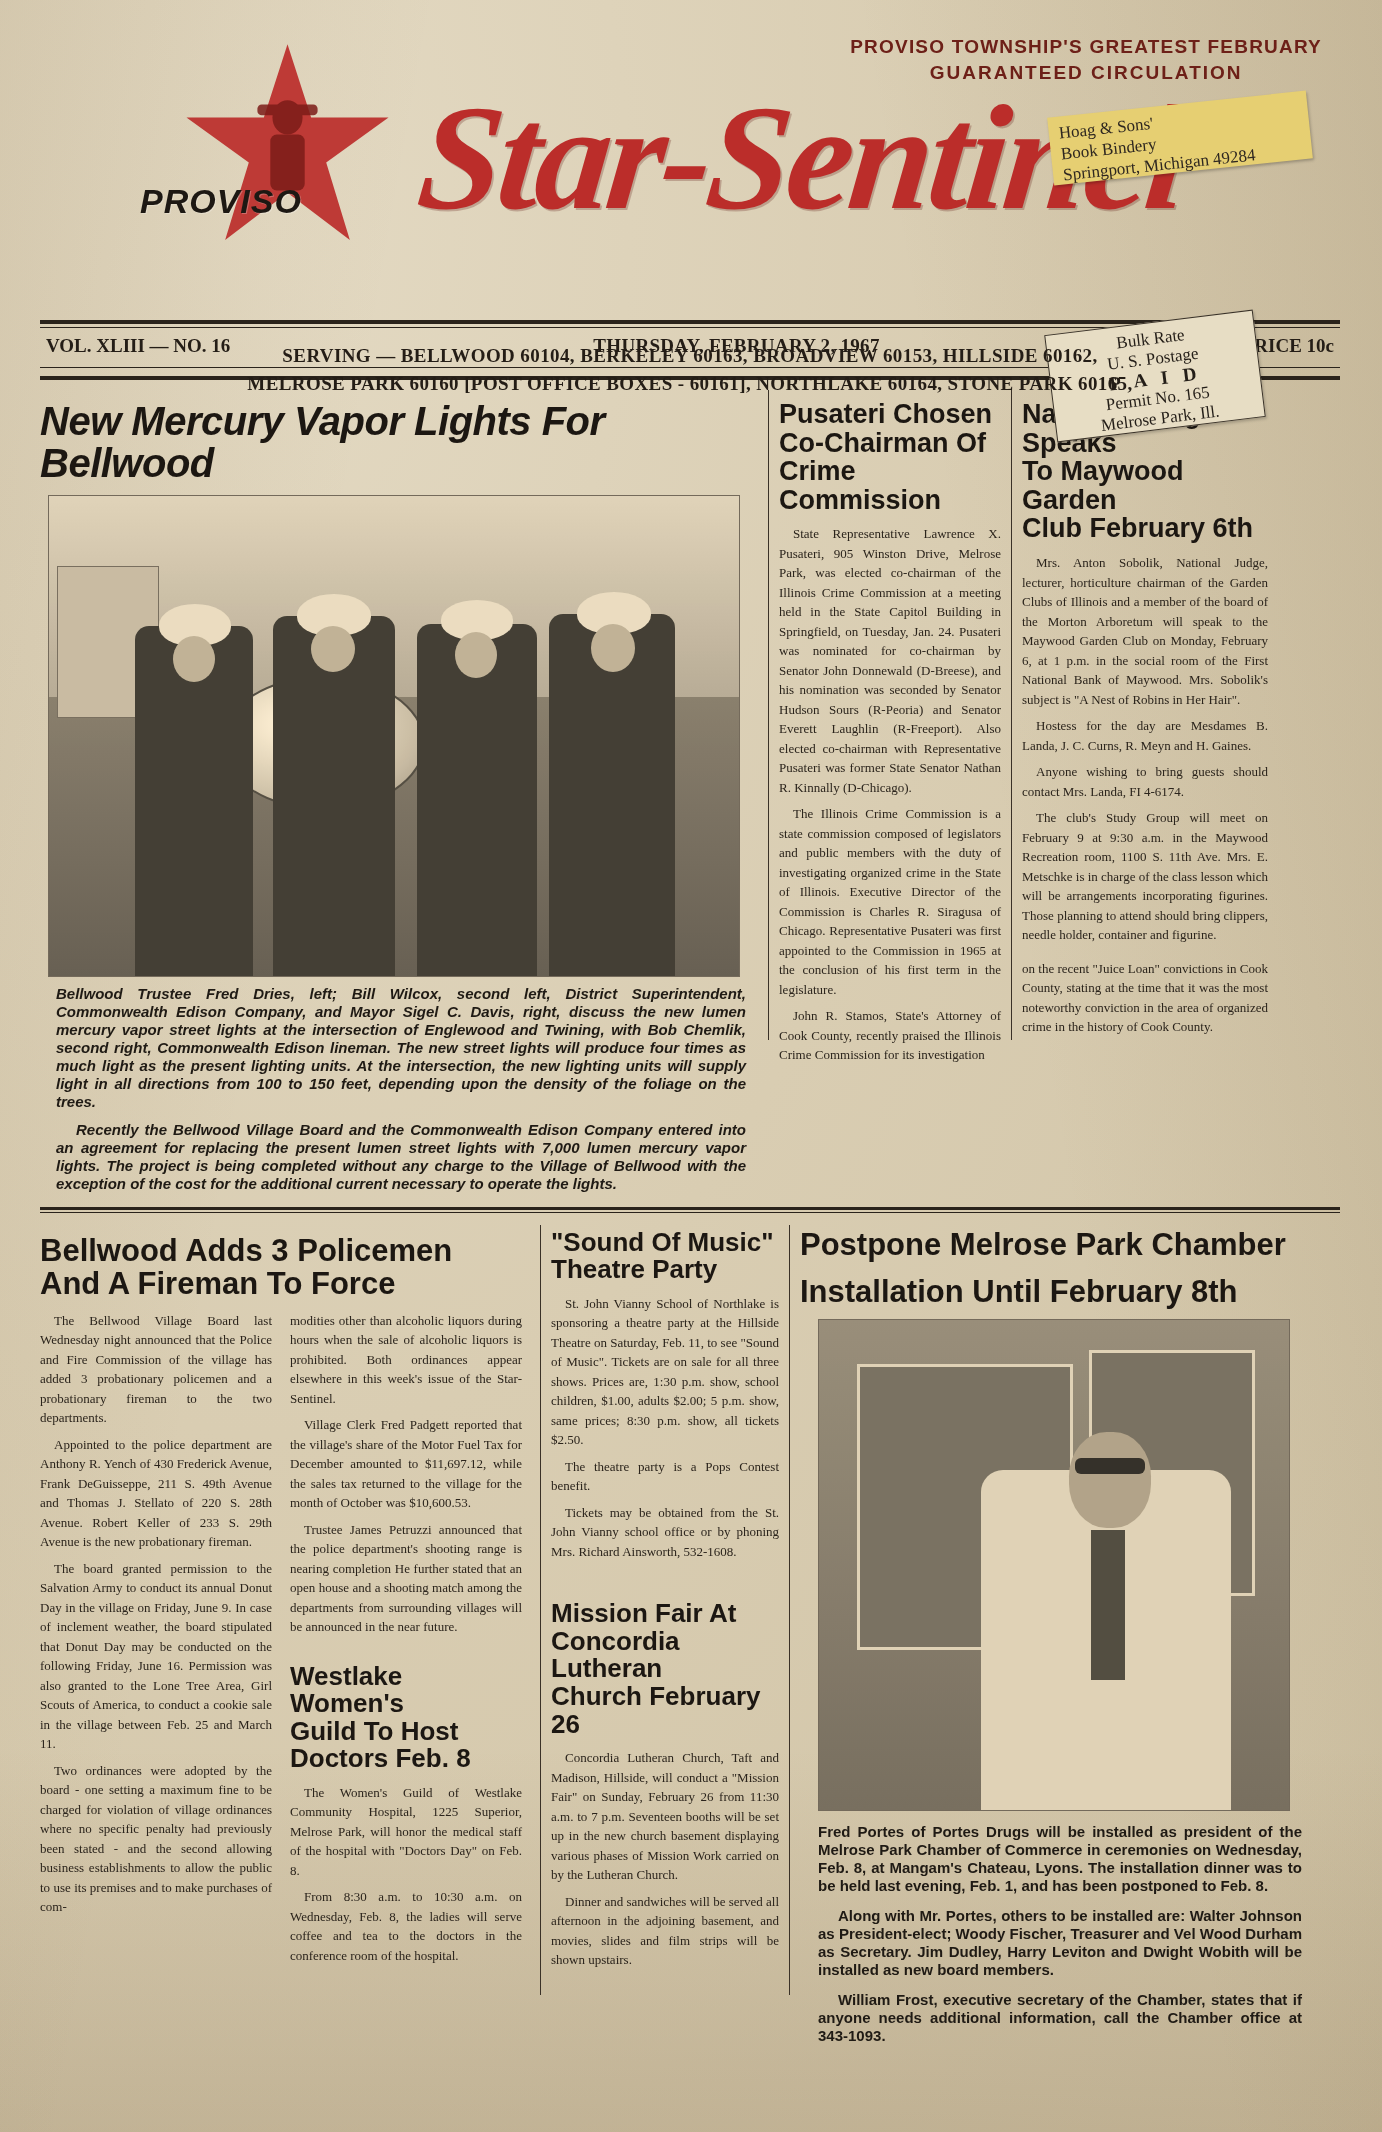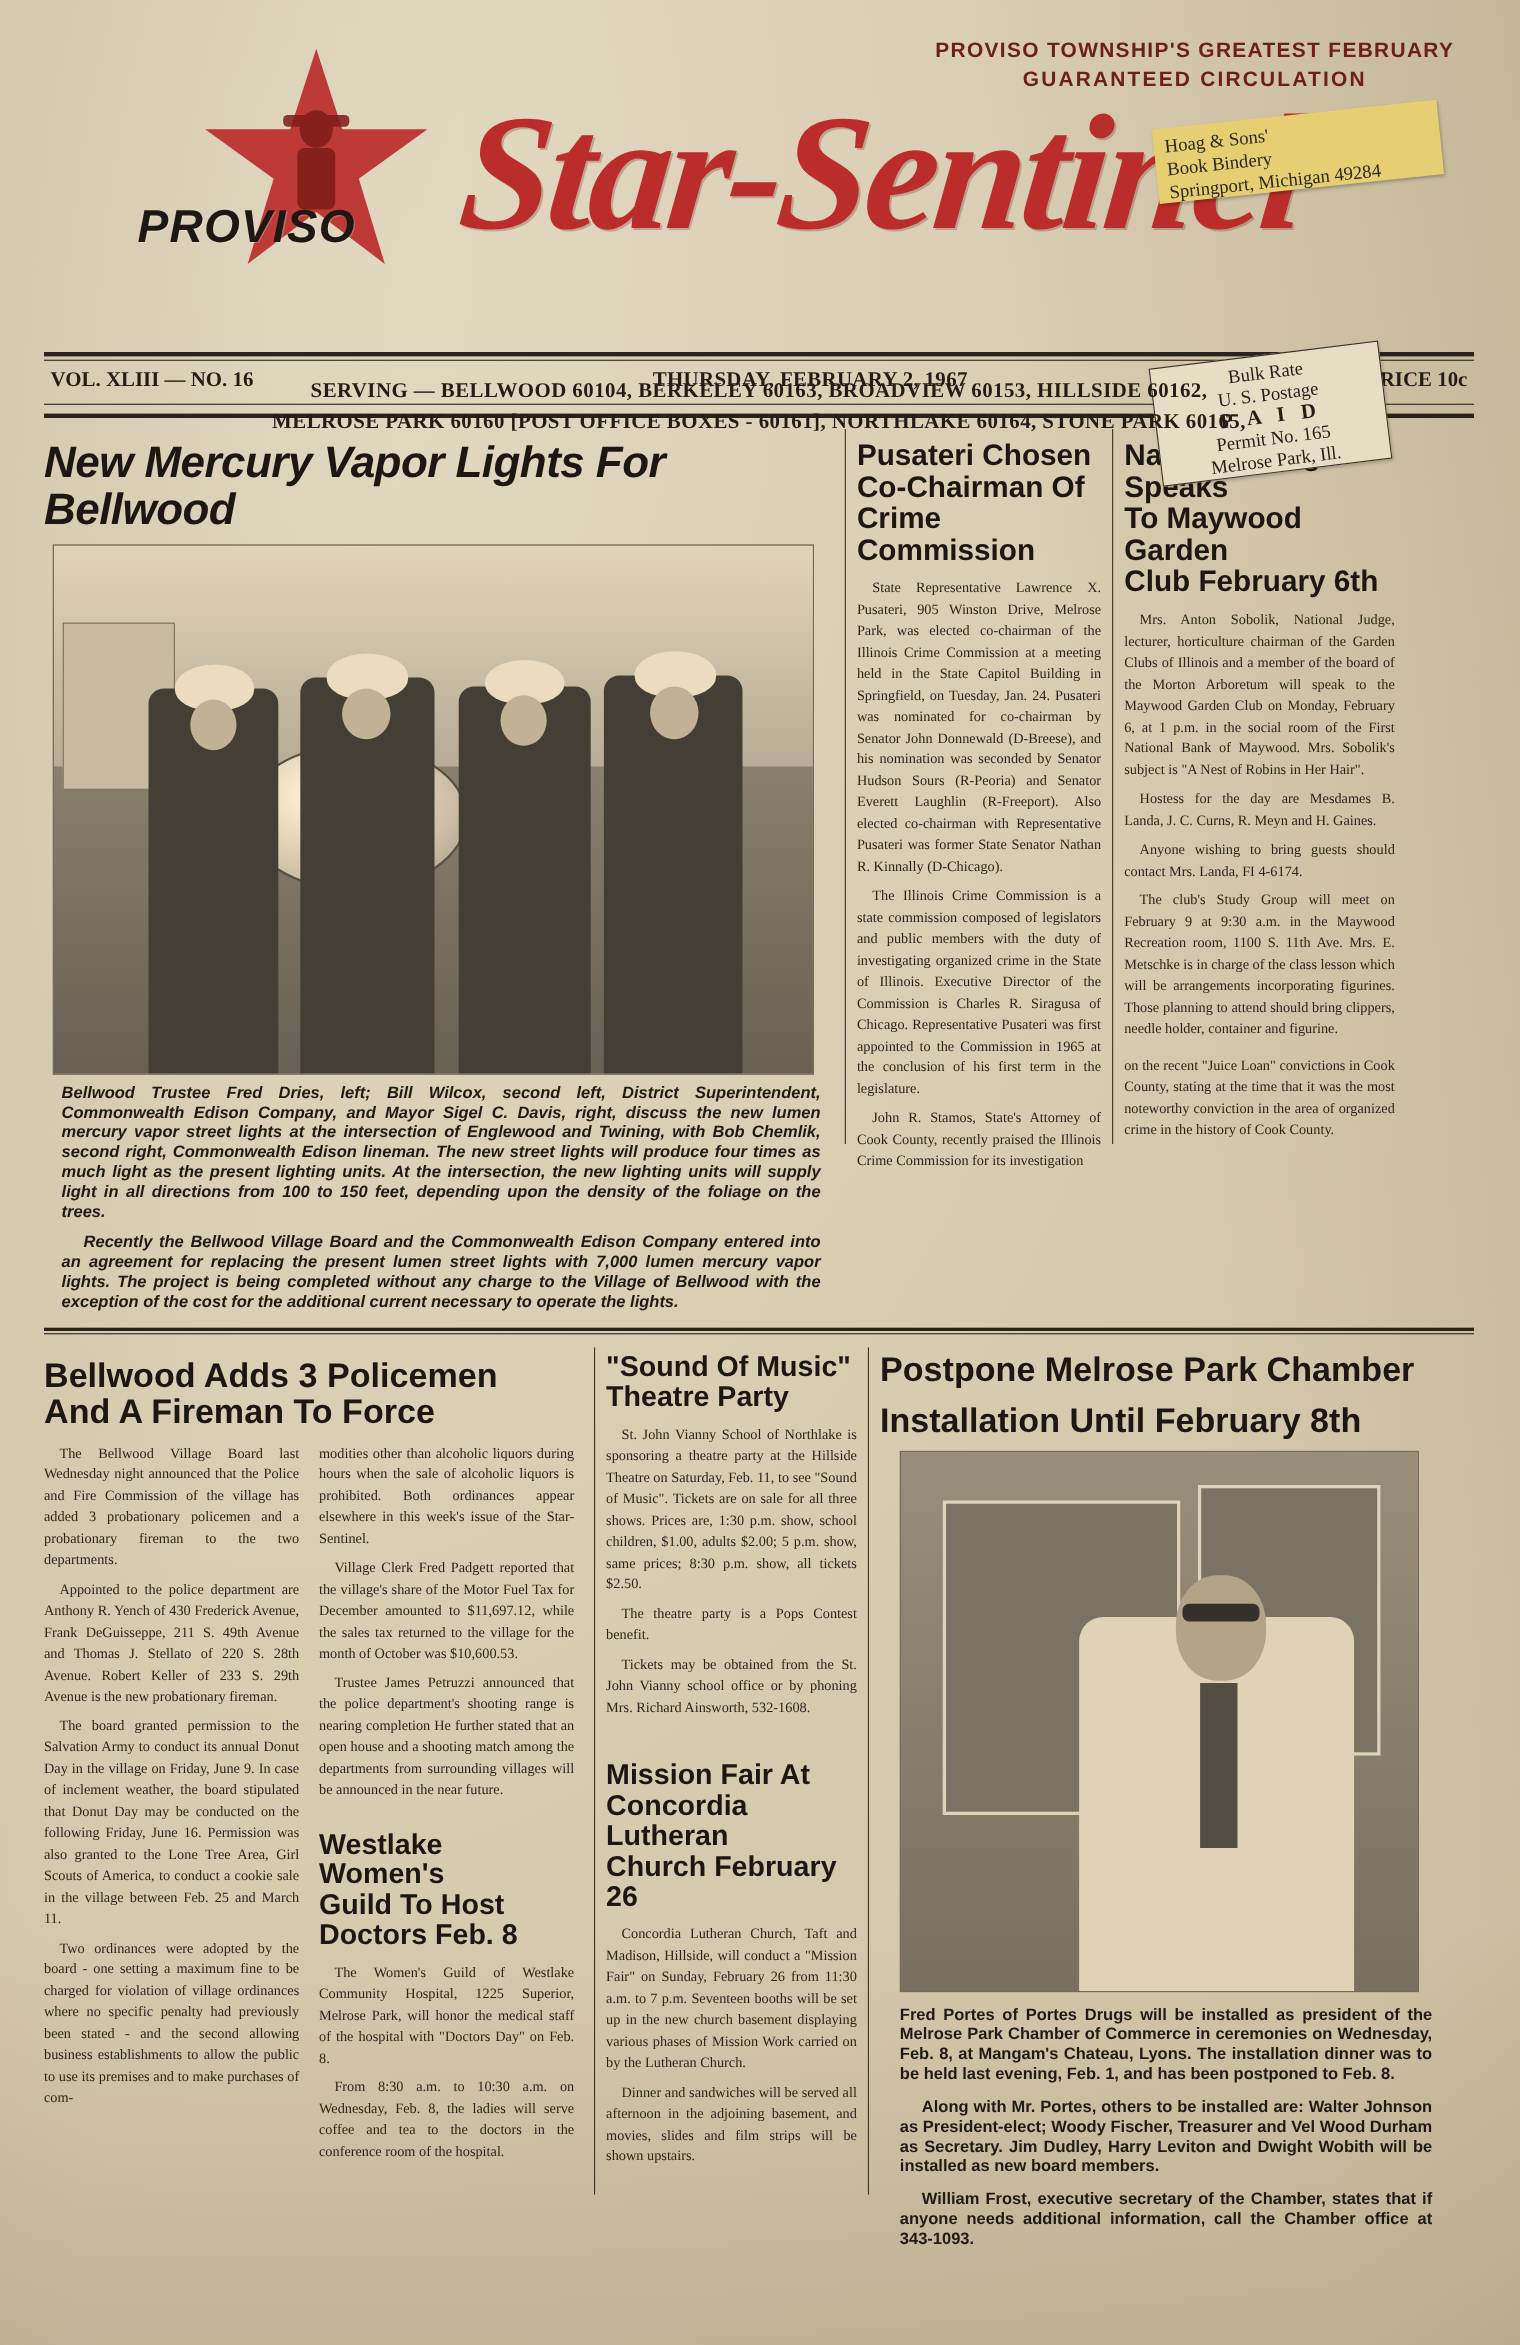--- a/index.html
+++ b/index.html
@@ -35,23 +35,23 @@
     font-family:"Liberation Sans", sans-serif;
     font-weight:bold;letter-spacing:1.2px;color:#6d2018;
     font-size:19px;line-height:26px;
   }
   .tagline .l2{letter-spacing:2px;}
   .star{
     position:absolute;left:140px;top:18px;width:215px;height:215px;
   }
   .star svg{display:block;}
   .proviso-word{
-    position:absolute;left:85px;top:160px;
+    position:absolute;left:100px;top:160px;
     font-family:"Liberation Sans", sans-serif;
-    font-style:italic;font-weight:bold;font-size:42px;
+    font-style:italic;font-weight:bold;font-size:34px;
     letter-spacing:1px;color:#1d1813;
     text-shadow:1px 1px 0 rgba(255,255,255,.25);
   }
   .script{
     position:absolute;left:380px;top:60px;
     font-family:"Liberation Serif", serif;
     font-style:italic;font-weight:bold;
     font-size:150px;line-height:150px;
     color:#bb2d2a;
     letter-spacing:-4px;

